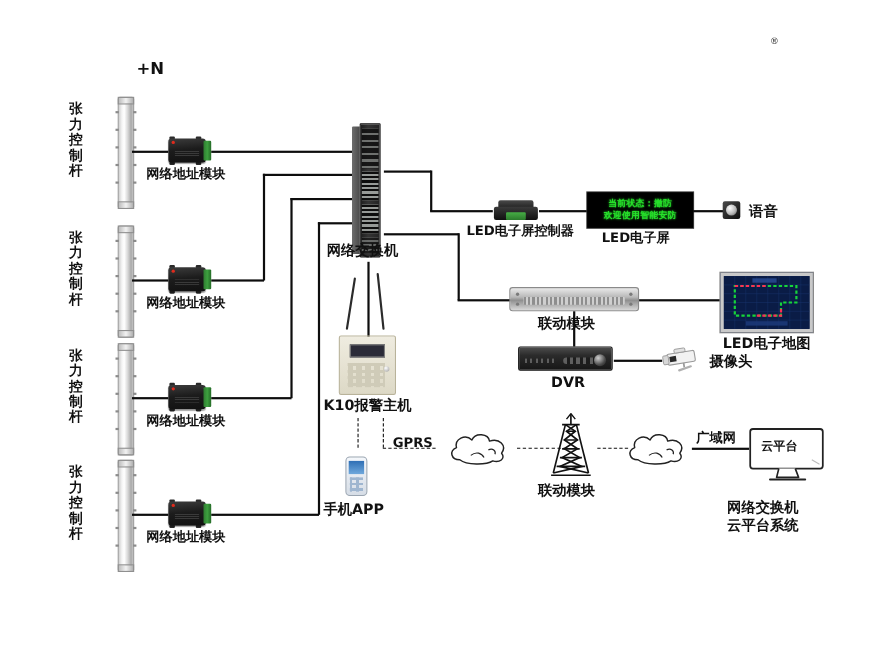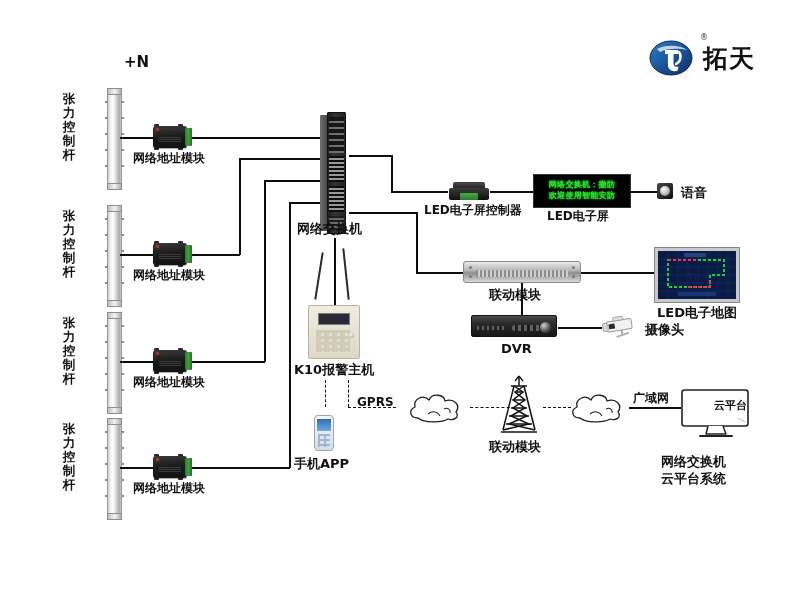--- a/index.html
+++ b/index.html
@@ -139,37 +139,20 @@
 
   .title{position:absolute;left:0;width:800px;text-align:center;
        color:#ff1a07;font-size:24px;font-weight:700;letter-spacing:2px;}
   .plusN{position:absolute;font-size:15px;font-weight:700;color:#111;}
 </style>
 </head>
 <body>
 
 <div id="stage">
 
-  <div class="brand" style="left:648px;top:38px;">
-    <svg width="48" height="40" viewBox="0 0 48 40">
-      <defs>
-        <linearGradient id="lg" x1="0" y1="0" x2="1" y2="1">
-          <stop offset="0%" stop-color="#2f7fc4"></stop>
-            <stop offset="55%" stop-color="#1b4f93"></stop>
-          <stop offset="100%" stop-color="#10306b"></stop>
-        </linearGradient>
-      </defs>
-      <ellipse cx="23" cy="20" rx="21" ry="17" fill="url(#lg)"></ellipse>
-      <ellipse cx="23" cy="20" rx="21" ry="17" fill="none" stroke="#0d2a5c" stroke-width="1"></ellipse>
-      <path d="M9 11 C18 6,33 7,39 12 C32 10,19 10,12 14 Z" fill="#cfe2f5" opacity=".9"></path>
-      <path d="M17 12 h13 v4 h-4.5 v9 c0 3.2 2 4.4 5 3.6 l-1 4.2 c-6 1.4-9.6-1.2-9.6-6.2 V16 H17 Z" fill="#ffffff"></path>
-      <path d="M31 14 c3 4,1.5 10,-3 12" fill="none" stroke="#ffffff" stroke-width="2.4" stroke-linecap="round"></path>
-    </svg>
-    <span class="name">拓天</span>
-  </div>
   <div class="reg" style="left:700px;top:33px;">®</div>
 
   <div class="plusN" style="left:124px;top:53px;">+N</div>
 
   <div class="pole" style="left:107px;top:88px;height:100px;">
     <div class="cap t"></div>
       <div class="cap b"></div>
     <div class="tab l" style="top:12px"></div>
       <div class="tab r" style="top:12px"></div>
     <div class="tab l" style="top:28px"></div>
@@ -314,21 +297,21 @@
   <div class="ledctl" style="left:449px;top:182px;">
     <div class="top"></div>
       <div class="b"></div>
       <div class="g"></div>
   </div>
   <div class="lbl" style="left:424px;top:204px;">LED电子屏控制器</div>
 
   <div class="w wh" style="left:490px;top:191px;width:44px;"></div>
 
   <div class="ledscr" style="left:534px;top:175px;width:96px;height:32px;">
-    <span>网络交换机：撤防</span>
+    <span>当前状态：撤防</span>
     <span>欢迎使用智能安防</span>
   </div>
   <div class="lbl" style="left:547px;top:210px;">LED电子屏</div>
 
   <div class="w wh" style="left:630px;top:191px;width:28px;"></div>
   <div class="spk" style="left:657px;top:183px;">
       <div class="c"></div>
     </div>
   <div class="lbl" style="left:681px;top:186px;font-size:13px;">语音</div>
 
@@ -442,21 +425,21 @@
 
   <div class="w wh" style="left:629px;top:407px;width:52px;"></div>
   <div class="lbl" style="left:633px;top:392px;font-size:12px;">广域网</div>
 
   <svg class="svgbox" style="left:680px;top:388px;" width="72" height="52" viewBox="0 0 72 52">
     <rect x="2" y="2" width="66" height="36" rx="2.5" fill="#fff" stroke="#222" stroke-width="1.6"></rect>
     <path d="M28 38 L26 46 H46 L43 38" fill="#fff" stroke="#222" stroke-width="1.5" stroke-linejoin="round"></path>
     <path d="M20 48 H52" stroke="#222" stroke-width="1.8" stroke-linecap="round"></path>
     <path d="M58 30 L65 34" stroke="#bbb" stroke-width="1"></path>
   </svg>
-  <div class="lbl" style="left:692px;top:400px;font-size:11px;margin-left:22px;">云平台</div>
+  <div class="lbl" style="left:692px;top:400px;font-size:11px;">云平台</div>
   <div class="lbl" style="left:661px;top:455px;font-size:13px;">网络交换机</div>
   <div class="lbl" style="left:661px;top:472px;font-size:13px;">云平台系统</div>
 
   <div class="phone" style="left:314px;top:415px;">
     <div class="s"></div>
       <div class="k"></div>
   </div>
   <div class="lbl" style="left:294px;top:457px;font-size:13px;">手机APP</div>
 
 

